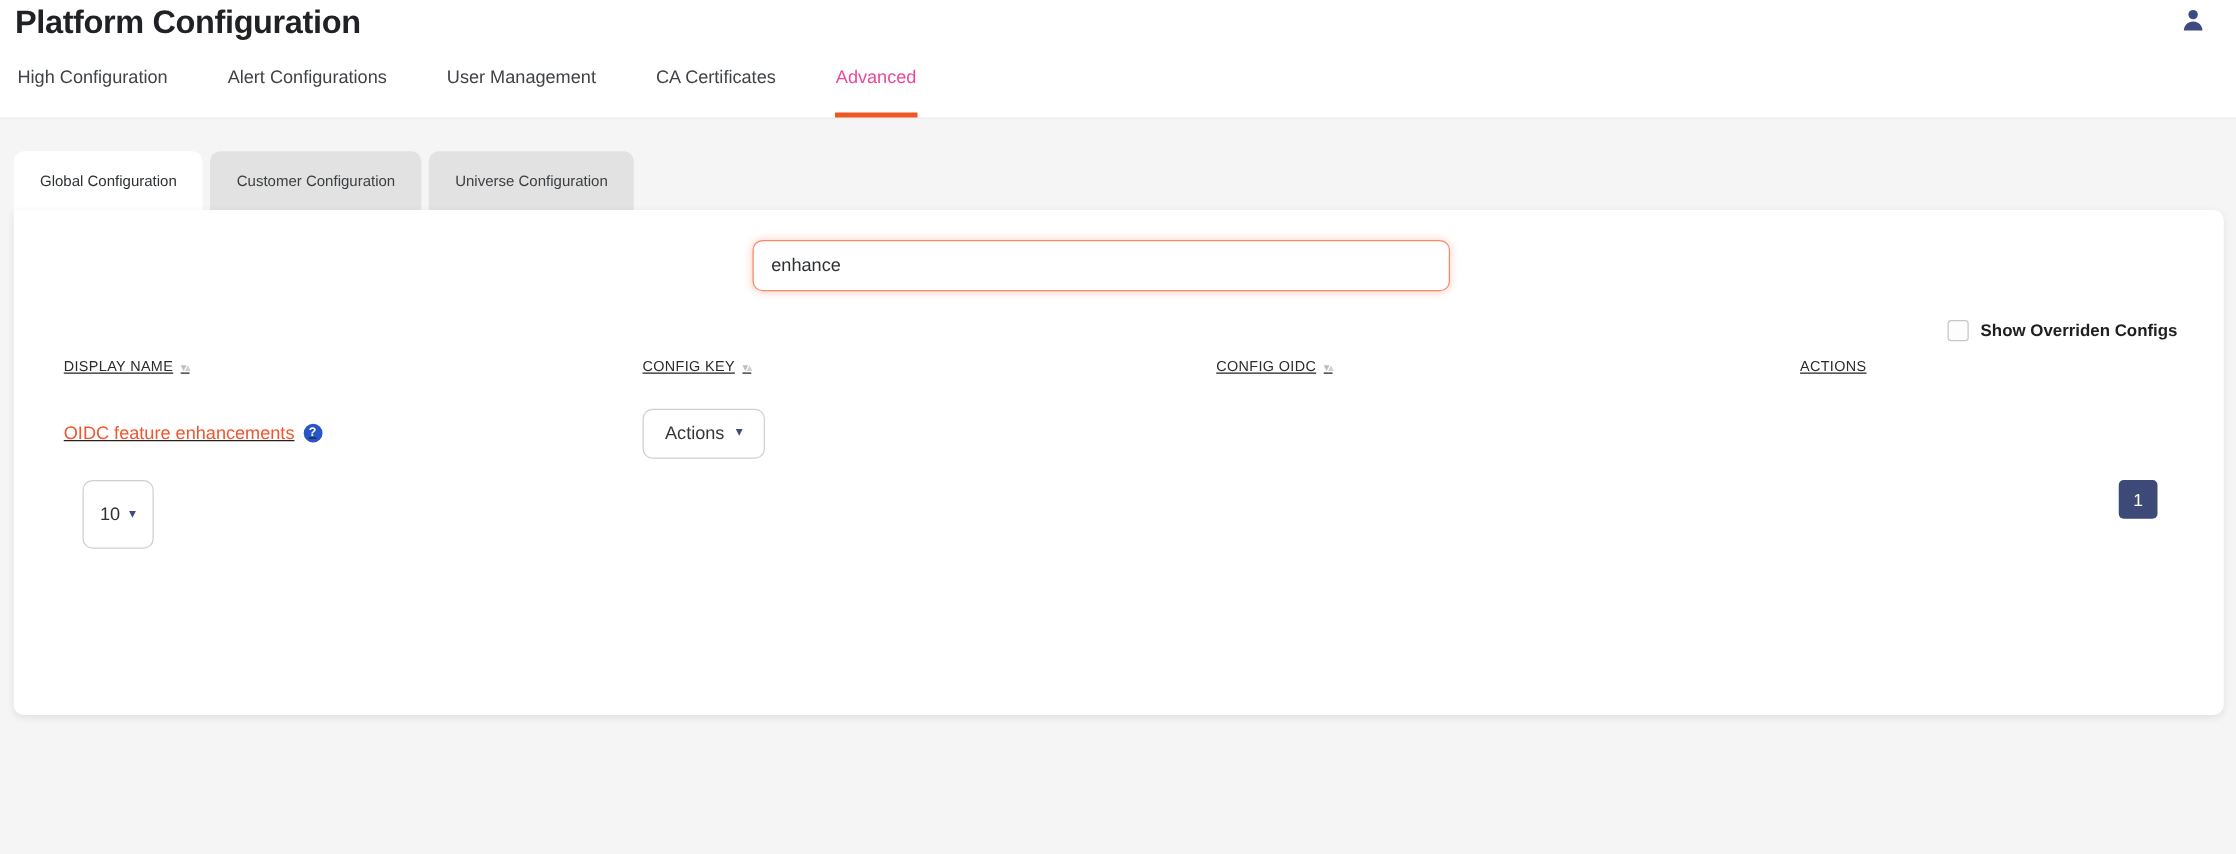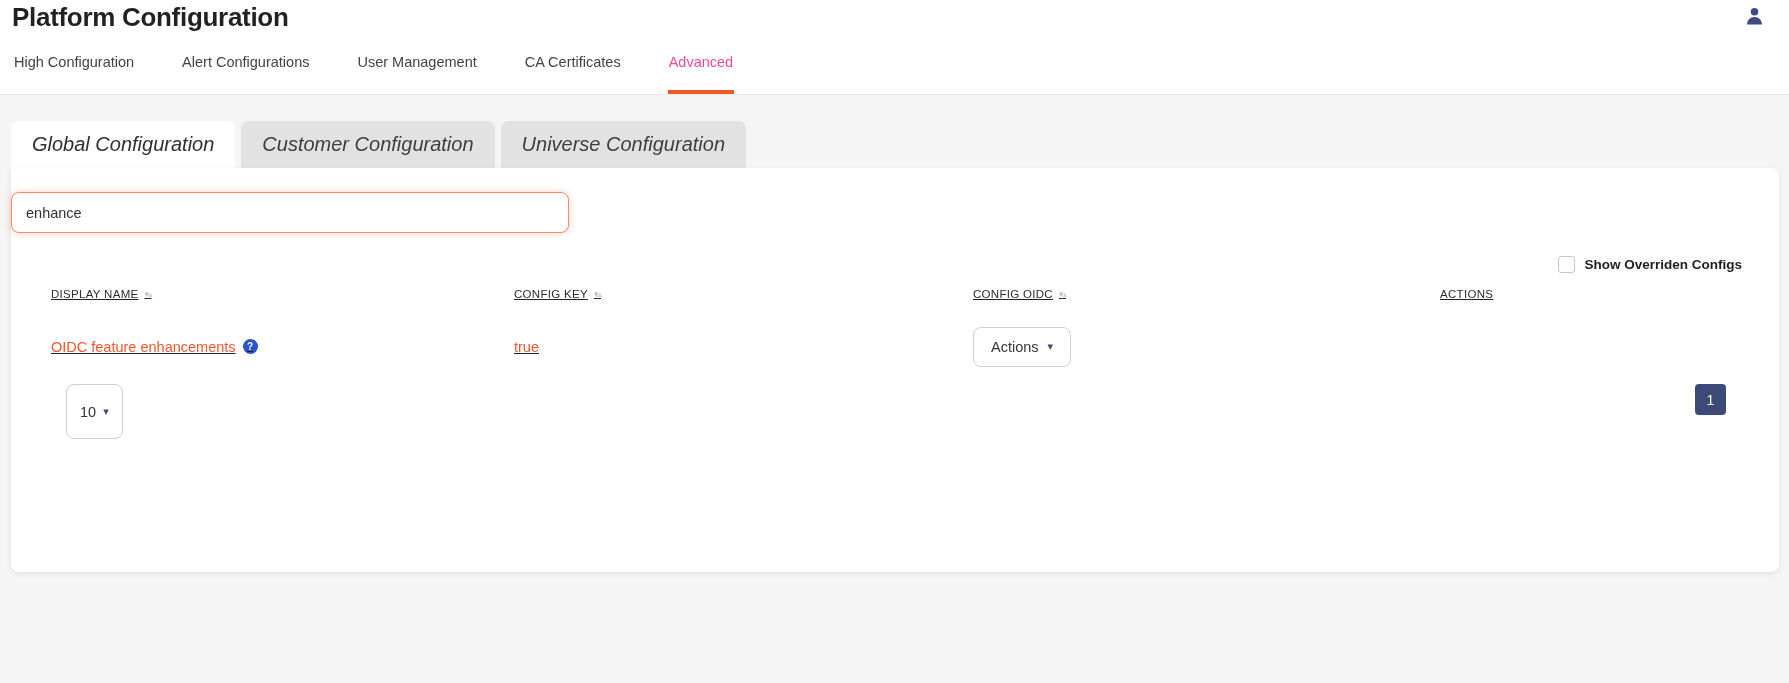--- a/index.html
+++ b/index.html
@@ -56,41 +56,40 @@
 
   
   .main { padding: 26px 10px 0 11px; }
 
   .subtabs { display: flex; gap: 6px; }
   .subtab {
     height: 47px;
     display: flex;
     align-items: center;
     padding: 0 21px;
-    font-size: 20px;
+    font-size: 12px;
     color: #3c3f42;
     background: #e2e2e2;
     border-radius: 8px 8px 0 0;
     cursor: pointer;
     white-space: nowrap;
-    font-style: italic;
   }
   .subtab.active { background: #ffffff; color: #2e3134; }
 
   .card {
     background: #ffffff;
     border-radius: 0 8px 8px 8px;
     box-shadow: 0 2px 6px rgba(0,0,0,0.08);
     height: 404px;
     position: relative;
   }
 
   .search-row {
     display: flex;
-    justify-content: flex-start;
+    justify-content: center;
     padding: 24px 28px 0 0;
   }
   .search-input {
     width: 558px;
     height: 41px;
     border: 1px solid #f9886a;
     border-radius: 8px;
     outline: none;
     padding: 0 14px;
     font-size: 14.5px;
@@ -269,21 +268,20 @@
       <div class="head-cell">
         <span>ACTIONS</span>
       </div>
     </div>
 
     <div class="grid-cols table-row">
       <div class="cell-orange name-cell">
         <span>OIDC feature enhancements</span>
         <span class="help-icon">?</span>
       </div>
-      <div class="cell-orange">true</div>
       <div>
         <button class="actions-btn">
           <span>Actions</span>
           <span class="caret">▾</span>
         </button>
       </div>
     </div>
 
     <div class="footer-row">
       <button class="pagesize-btn">

